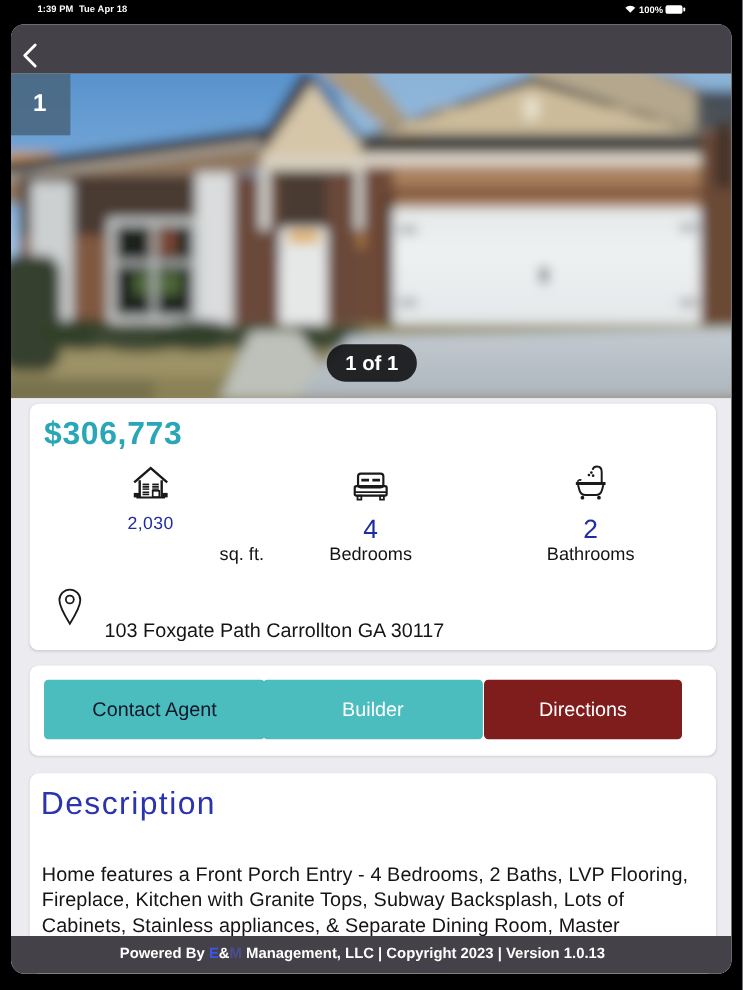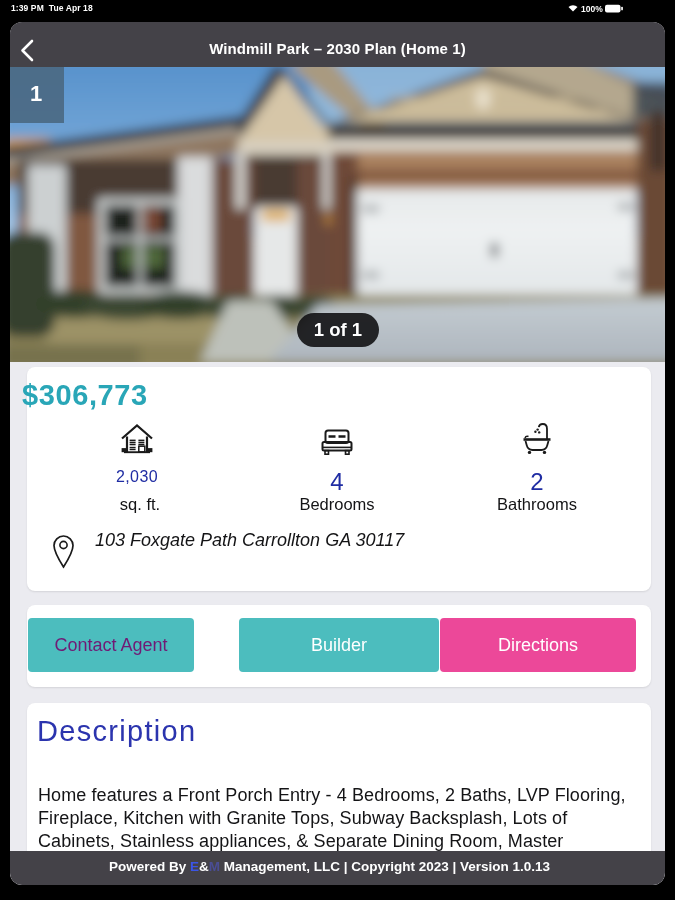--- a/index.html
+++ b/index.html
@@ -2,40 +2,39 @@
 <html><head>
 <meta charset="utf-8">
 <style>
   html,body{margin:0;padding:0;}
   body{width:675px;height:900px;background:#000;font-family:"Liberation Sans",sans-serif;position:relative;overflow:hidden;}
   .abs{position:absolute;}
 </style>
 </head>
 <body>
 
-<div class="abs" style="left:11px;top:3px;color:#fff;font-size:8.5px;font-weight:bold;letter-spacing:0.1px;">1:39 PM&nbsp;&nbsp;Tue Apr 18</div>
+<div class="abs" style="left:34px;top:3px;color:#fff;font-size:8.5px;font-weight:bold;letter-spacing:0.1px;">1:39 PM&nbsp;&nbsp;Tue Apr 18</div>
 
 <div class="abs" style="left:564px;top:1px;width:70px;height:14px;">
 <svg width="70" height="14" viewBox="0 0 70 14">
   <path d="M9 10.5 L4.5 6 A6.5 6.5 0 0 1 13.5 6 Z" fill="#fff"></path>
   <text x="17" y="10.5" font-size="8.5" font-weight="bold" fill="#fff" font-family="Liberation Sans">100%</text>
   <rect x="41" y="3.8" width="15.5" height="7.8" rx="2" fill="#fff"></rect>
   <rect x="57.2" y="5.8" width="1.7" height="3.6" rx="0.8" fill="#fff"></rect>
 </svg>
 </div>
 
 <div class="abs" id="screen" style="left:10px;top:22px;width:655px;height:863px;background:#ebebf0;border-radius:12px;overflow:hidden;">
 
   <div class="abs" style="left:0;top:0;width:655px;height:45px;background:#444248;"></div>
 
   <svg class="abs" style="left:9px;top:17px;" width="16" height="23" viewBox="0 0 16 23">
     <path d="M13 2 L3.5 11.5 L13 21" fill="none" stroke="#fff" stroke-width="2.6" stroke-linecap="round" stroke-linejoin="round"></path>
   </svg>
 
-  <div class="abs" style="left:0;top:18px;width:655px;text-align:center;color:#fff;font-size:15px;font-weight:bold;letter-spacing:0.1px;">Windmill Park – 2030 Plan (Home 1)</div>
 
   <div class="abs" id="photo" style="left:0;top:45px;width:655px;height:295px;overflow:hidden;">
     <svg width="655" height="295" viewBox="0 0 655 295" style="display:block;">
       <defs>
         <filter id="bl" x="-5%" y="-5%" width="110%" height="110%">
             <feGaussianBlur stdDeviation="5.5"></feGaussianBlur>
           </filter>
         <linearGradient id="sky" x1="0" y1="0" x2="0" y2="1">
           <stop offset="0" stop-color="#5590cb"></stop>
             <stop offset="0.55" stop-color="#76a8d8"></stop>
@@ -167,21 +166,21 @@
 
     <div class="abs" style="left:0;top:0;width:54px;height:56px;background:rgba(74,104,130,0.9);color:#fff;font-size:22px;font-weight:bold;">
         <div class="abs" style="left:20px;top:14px;">1</div>
       </div>
 
     <div class="abs" style="left:287px;top:246px;width:82px;height:34px;background:rgba(18,18,20,0.9);border-radius:17px;color:#fff;font-size:18.5px;font-weight:bold;text-align:center;line-height:34px;">1 of 1</div>
   </div>
 
   <div class="abs" style="left:17px;top:345px;width:624px;height:224px;background:#fff;border-radius:8px;box-shadow:0 1px 2px rgba(0,0,0,0.10);"></div>
 
-  <div class="abs" style="left:12px;top:357px;color:#29a6b7;font-size:29px;font-weight:bold;letter-spacing:0.6px;">$306,773</div>
+  <div class="abs" style="left:30px;top:357px;color:#29a6b7;font-size:29px;font-weight:bold;letter-spacing:0.6px;">$306,773</div>
 
   <svg class="abs" style="left:109px;top:399px;" width="36" height="36" viewBox="0 0 36 36">
     <path d="M3 17.5 L18 4.5 L33 17.5" fill="none" stroke="#1a1a1a" stroke-width="2.2" stroke-linejoin="miter"></path>
     <path d="M8 15.5 V31 M28 15.5 V31" stroke="#1a1a1a" stroke-width="2.2"></path>
     <path d="M5 31.2 H31" stroke="#1a1a1a" stroke-width="1.9"></path>
     <rect x="2.6" y="27.1" width="4.8" height="4.1" fill="#1a1a1a"></rect>
     <rect x="28.6" y="27.1" width="4.8" height="4.1" fill="#1a1a1a"></rect>
     <rect x="10.6" y="18.6" width="6" height="1.6" fill="#1a1a1a"></rect>
     <rect x="10.6" y="20.8" width="6" height="1.6" fill="#1a1a1a"></rect>
     <rect x="10.6" y="23" width="6" height="1.3" fill="#1a1a1a"></rect>
@@ -213,40 +212,40 @@
     <circle cx="25.5" cy="31.4" r="1.7" fill="#1a1a1a"></circle>
     <path d="M6 17 Q7 14.5 9.5 15.5" fill="none" stroke="#1a1a1a" stroke-width="1.6"></path>
   </svg>
 
   <div class="abs" style="left:27px;top:446px;width:200px;text-align:center;color:#1f2ca3;font-size:16px;letter-spacing:0.4px;">2,030</div>
 
   <div class="abs" style="left:227px;top:446px;width:200px;text-align:center;color:#1f2ca3;font-size:24px;letter-spacing:0.4px;">4</div>
 
   <div class="abs" style="left:427px;top:446px;width:200px;text-align:center;color:#1f2ca3;font-size:24px;letter-spacing:0.4px;">2</div>
 
-  <div class="abs" style="left:30px;top:473px;width:200px;text-align:center;color:#141416;font-size:16.5px;">sq. ft.</div>
+  <div class="abs" style="left:30px;top:473px;width:200px;text-align:right;color:#141416;font-size:16.5px;">sq. ft.</div>
 
   <div class="abs" style="left:427px;top:473px;width:200px;text-align:center;color:#141416;font-size:16.5px;">Bathrooms</div>
 
   <div class="abs" style="left:227px;top:473px;width:200px;text-align:center;color:#141416;font-size:16.5px;">Bedrooms</div>
 
   <svg class="abs" style="left:42px;top:512px;" width="23" height="36" viewBox="0 0 23 36">
     <path d="M11.5 2 C16.7 2 21 6.3 21 11.5 C21 18 11.5 33 11.5 33 C11.5 33 2 18 2 11.5 C2 6.3 6.3 2 11.5 2 Z" fill="none" stroke="#1a1a1a" stroke-width="1.7"></path>
     <circle cx="11.5" cy="11" r="3.6" fill="none" stroke="#1a1a1a" stroke-width="1.6"></circle>
   </svg>
 
-  <div class="abs" style="left:85px;top:508px;color:#141416;font-size:18px;font-style:italic;">103 Foxgate Path Carrollton GA 30117</div>
+  <div class="abs" style="left:85px;top:541px;color:#141416;font-size:18px;">103 Foxgate Path Carrollton GA 30117</div>
 
   <div class="abs" style="left:17px;top:583px;width:624px;height:82px;background:#fff;border-radius:8px;box-shadow:0 1px 2px rgba(0,0,0,0.10);"></div>
 
-  <div class="abs" style="left:18px;top:596px;width:166px;height:54px;background:#4cbdbe;border-radius:4px;color:#701a75;font-size:18px;text-align:center;line-height:54px;">Contact Agent</div>
+  <div class="abs" style="left:30px;top:596px;width:201px;height:54px;background:#4cbdbe;border-radius:4px;color:#0f172a;font-size:18px;text-align:center;line-height:54px;">Contact Agent</div>
 
   <div class="abs" style="left:229px;top:596px;width:200px;height:54px;background:#4cbdbe;border-radius:4px;color:#fff;font-size:18px;text-align:center;line-height:54px;">Builder</div>
 
-  <div class="abs" style="left:430px;top:596px;width:196px;height:54px;background:#ec4899;border-radius:4px;color:#fff;font-size:18px;text-align:center;line-height:54px;">Directions</div>
+  <div class="abs" style="left:430px;top:596px;width:180px;height:54px;background:#7f1d1d;border-radius:4px;color:#fff;font-size:18px;text-align:center;line-height:54px;">Directions</div>
 
   <div class="abs" style="left:17px;top:681px;width:624px;height:182px;background:#fff;border-radius:8px;box-shadow:0 1px 2px rgba(0,0,0,0.10);"></div>
 
   <div class="abs" style="left:27px;top:693px;color:#2b34ae;font-size:29px;letter-spacing:1.3px;">Description</div>
 
   <div class="abs" style="left:28px;top:762px;width:612px;color:#141416;font-size:18px;letter-spacing:0.1px;line-height:23px;white-space:nowrap;">Home features a Front Porch Entry - 4 Bedrooms, 2 Baths, LVP Flooring,<br>Fireplace, Kitchen with Granite Tops, Subway Backsplash, Lots of<br>Cabinets, Stainless appliances, &amp; Separate Dining Room, Master<br>Suite</div>
 
   <div class="abs" style="left:0;top:829px;width:655px;height:34px;background:#444248;border-radius:0 0 12px 12px;"></div>
 
   <div class="abs" style="left:0;top:837px;width:639px;text-align:center;color:#fff;font-size:13.5px;font-weight:bold;">Powered By <span style="color:#3b55e6;">E</span><span>&amp;</span><span style="color:#4a4d94;">M</span> Management, LLC | Copyright 2023 | Version 1.0.13</div>

